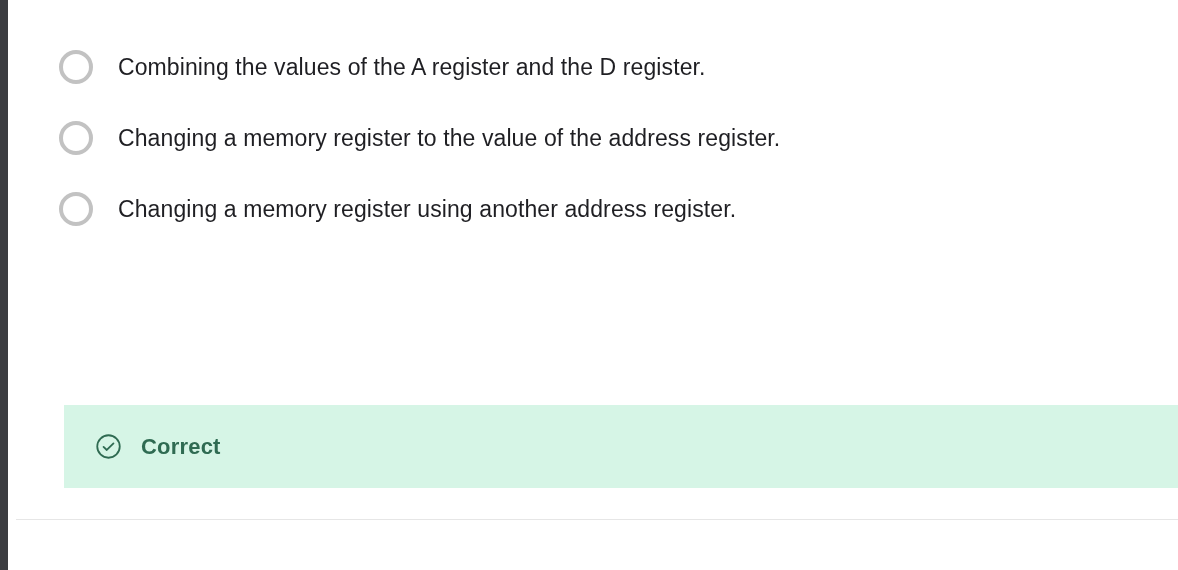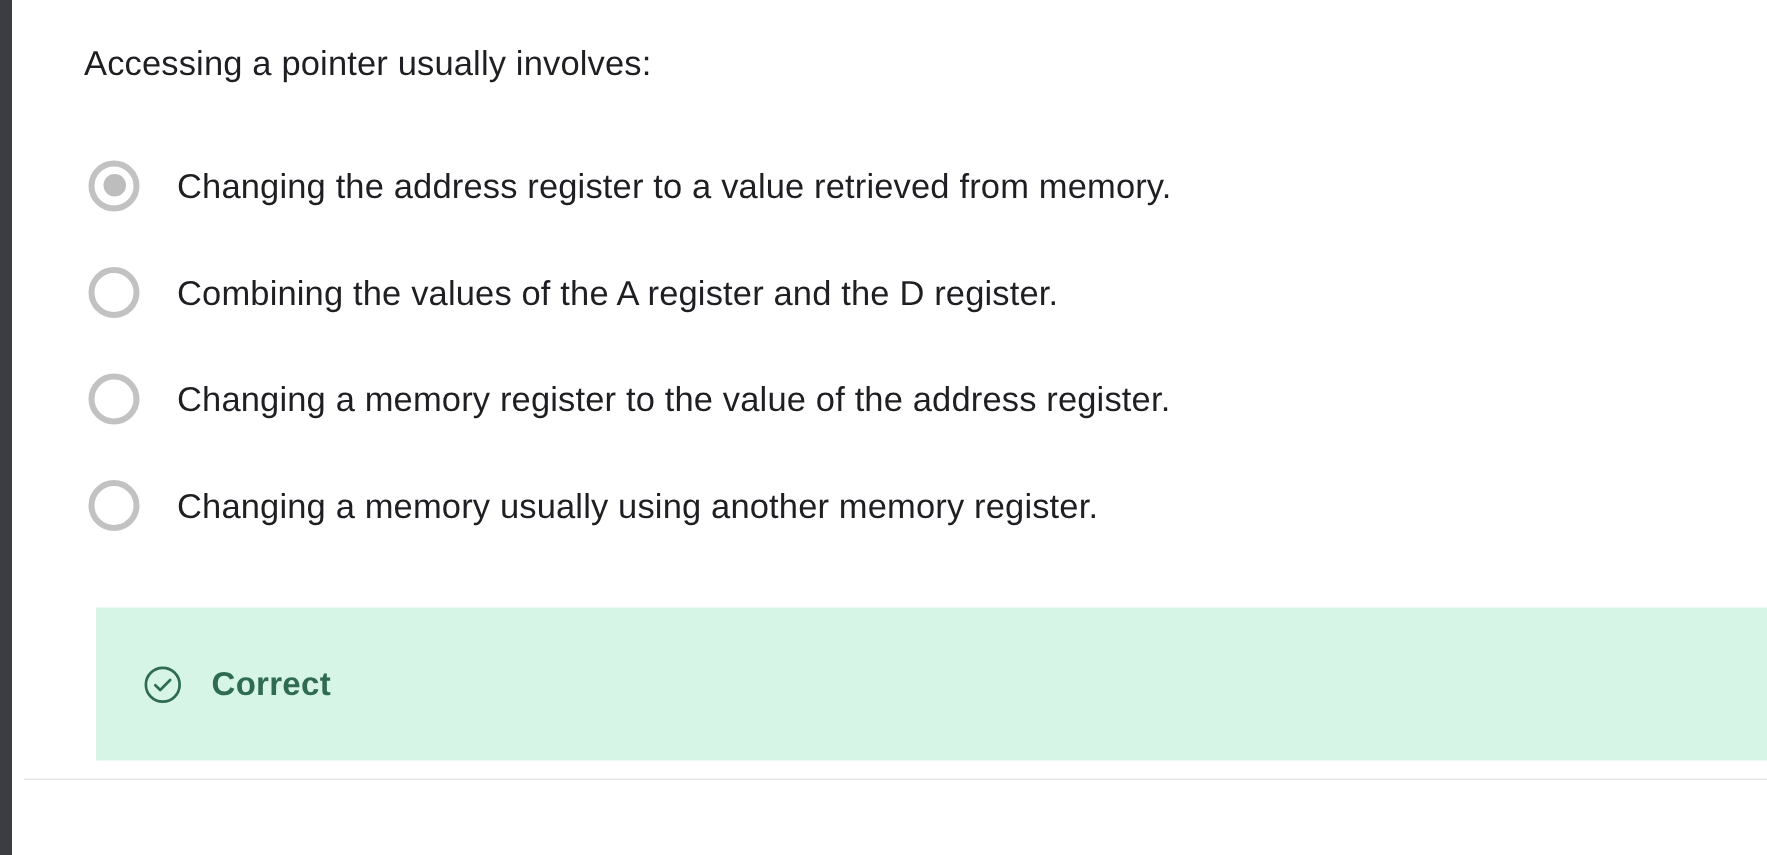--- a/index.html
+++ b/index.html
@@ -93,21 +93,21 @@
     letter-spacing: 0.1px;
     white-space: nowrap;
   }
 
   
   .result-banner {
     position: absolute;
     left: 56px;
     top: 405px;
     right: 0;
-    height: 102px;
+    height: 83px;
     background: #d6f5e6;
     display: flex;
     align-items: center;
   }
   .result-icon {
     margin-left: 31px;
     margin-right: 19px;
     width: 27px;
     height: 27px;
     display: block;
@@ -131,50 +131,43 @@
 </style>
 </head>
 <body>
 
 <div class="left-rail"></div>
 
 <div class="page">
 
   <div class="question-block">
 
-    <div class="question-stem">Accessing a pointer usually involves:</div>
 
     <div class="answers">
 
-      <div class="answer-row">
-        <span class="radio selected">
-          <span class="dot"></span>
-        </span>
-        <span class="answer-label">Changing the address register to a value retrieved from memory.</span>
-      </div>
 
       <div class="answer-row">
         <span class="radio">
           <span class="dot"></span>
         </span>
         <span class="answer-label">Combining the values of the A register and the D register.</span>
       </div>
 
       <div class="answer-row">
         <span class="radio">
           <span class="dot"></span>
         </span>
         <span class="answer-label">Changing a memory register to the value of the address register.</span>
       </div>
 
       <div class="answer-row">
         <span class="radio">
           <span class="dot"></span>
         </span>
-        <span class="answer-label">Changing a memory usually using another memory register.</span>
+        <span class="answer-label">Changing a memory register using another address register.</span>
       </div>
 
     </div>
   </div>
 
   <div class="result-banner">
     <svg class="result-icon" viewBox="0 0 24 24">
       <circle cx="12" cy="12" r="10" fill="none" stroke="#2f6b52" stroke-width="1.6"></circle>
       <path d="M7.6 12.3 L10.5 15.1 L16.4 9.2" fill="none" stroke="#2f6b52" stroke-width="1.6" stroke-linecap="round" stroke-linejoin="round"></path>
     </svg>

